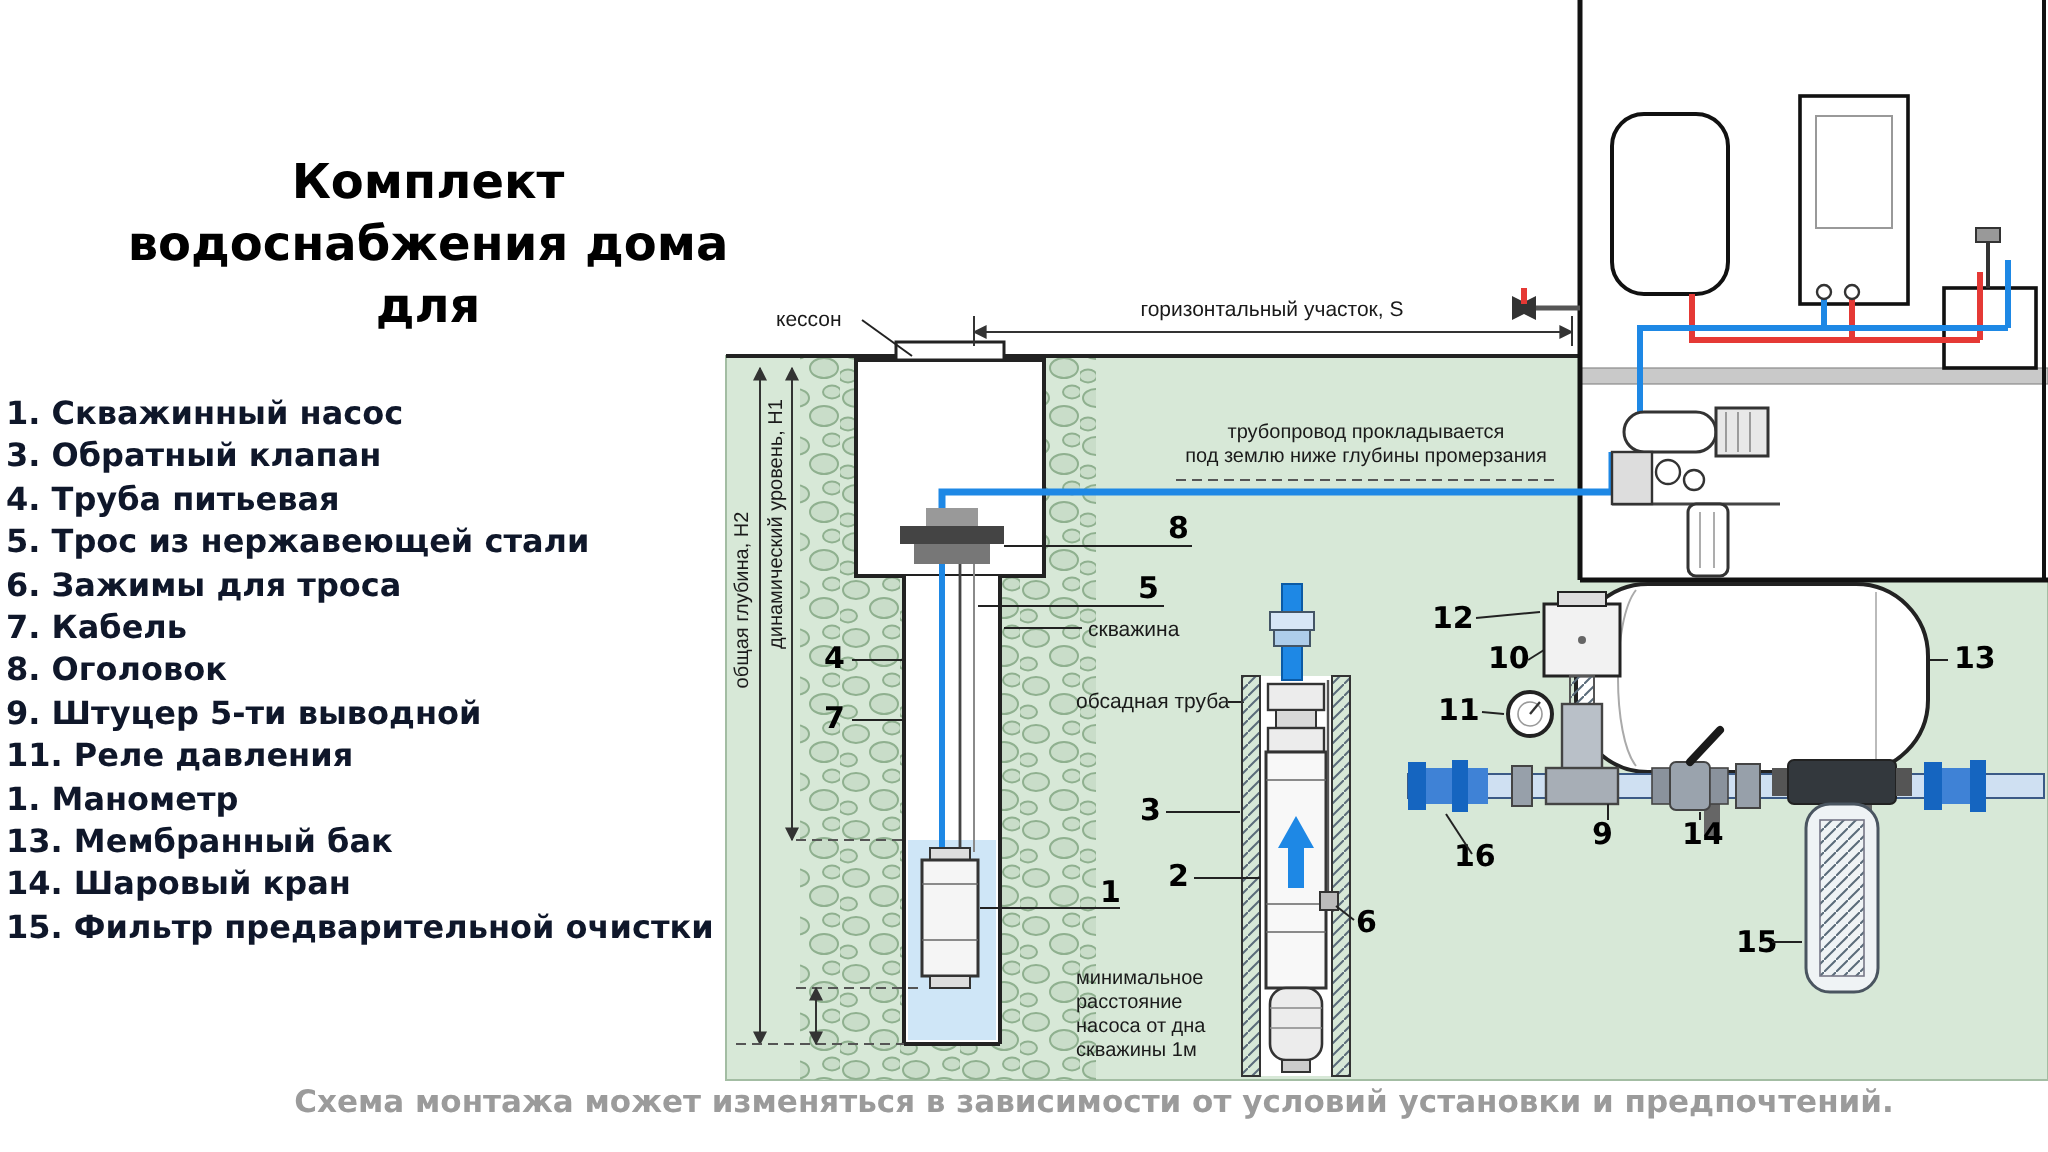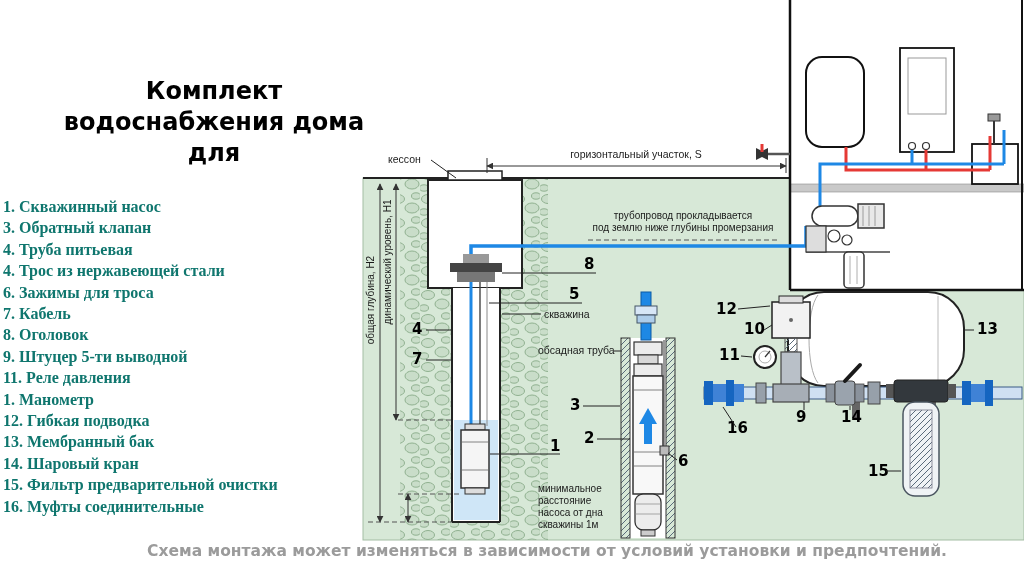--- a/index.html
+++ b/index.html
@@ -1,21 +1,21 @@
 <!DOCTYPE html>
 <html style="--ground: #d7e8d7; --cold-pipe: #1e88e5; --hot-pipe: #e53935; --footer-text: #9b9b9b;"><head>
 <meta charset="utf-8">
 <style>
   html,body{margin:0;padding:0;background:#fff;}
   .stage{position:relative;width:1024px;height:576px;background:#fff;overflow:hidden;
          font-family:"DejaVu Sans","Liberation Sans",sans-serif;}
   .title{position:absolute;left:0;top:76px;width:348px;text-align:center;
          font-weight:bold;font-size:24px;line-height:31px;color:#000;margin-left:40px;}
   .parts{position:absolute;left:3px;top:196px;width:360px;list-style:none;margin:0;padding:0;
-         font-weight:bold;font-size:16px;line-height:21.4px;color:#0f766e;white-space:nowrap;font-family:Liberation Serif, serif;}
+         font-weight:bold;font-size:16px;line-height:21.4px;color:#0f172a;white-space:nowrap;}
   .footer{position:absolute;left:0;top:542px;width:1024px;text-align:center;
           font-weight:bold;font-size:15.5px;color:var(--footer-text,#9b9b9b);padding-left:35px;}
   .diagram{position:absolute;left:0;top:0;}
   svg text{font-family:"Liberation Sans",sans-serif;}
   .dlabel{font-size:10.5px;fill:#1a1a1a;}
   .dlabel-sm{font-size:10px;fill:#1a1a1a;}
   .callout{font-size:15px;font-weight:bold;fill:#000;font-family:"DejaVu Sans",sans-serif;}
   .leader{stroke:#222;stroke-width:1;fill:none;}
   .dim{stroke:#333;stroke-width:1;fill:none;}
   .dash{stroke:#555;stroke-width:1;stroke-dasharray:5 3;fill:none;}
@@ -32,32 +32,30 @@
   <div class="title">
     <div>Комплект</div>
     <div>водоснабжения дома</div>
     <div>для</div>
   </div>
 
   <ol class="parts">
     <li>1. Скважинный насос</li>
     <li>3. Обратный клапан</li>
     <li>4. Труба питьевая</li>
-    <li>4. Трос из нержавеющей стали</li>
+    <li>5. Трос из нержавеющей стали</li>
     <li>6. Зажимы для троса</li>
     <li>7. Кабель</li>
     <li>8. Оголовок</li>
     <li>9. Штуцер 5-ти выводной</li>
     <li>11. Реле давления</li>
     <li>1. Манометр</li>
-    <li>12. Гибкая подводка</li>
     <li>13. Мембранный бак</li>
     <li>14. Шаровый кран</li>
     <li>15. Фильтр предварительной очистки</li>
-    <li>16. Муфты соединительные</li>
   </ol>
 
   <svg class="diagram" width="1024" height="576" viewBox="0 0 1024 576">
     <defs>
       <pattern id="stones" width="30" height="24" patternUnits="userSpaceOnUse">
         <ellipse cx="8" cy="7" rx="6.5" ry="4.5" fill="#c9ddc9" stroke="#8fb08f" stroke-width="1"></ellipse>
         <ellipse cx="22" cy="16" rx="7" ry="5" fill="#c9ddc9" stroke="#8fb08f" stroke-width="1"></ellipse>
         <ellipse cx="26" cy="4" rx="4.5" ry="3.2" fill="#c9ddc9" stroke="#8fb08f" stroke-width="1"></ellipse>
         <ellipse cx="4" cy="20" rx="4.5" ry="3.2" fill="#c9ddc9" stroke="#8fb08f" stroke-width="1"></ellipse>
       </pattern>

